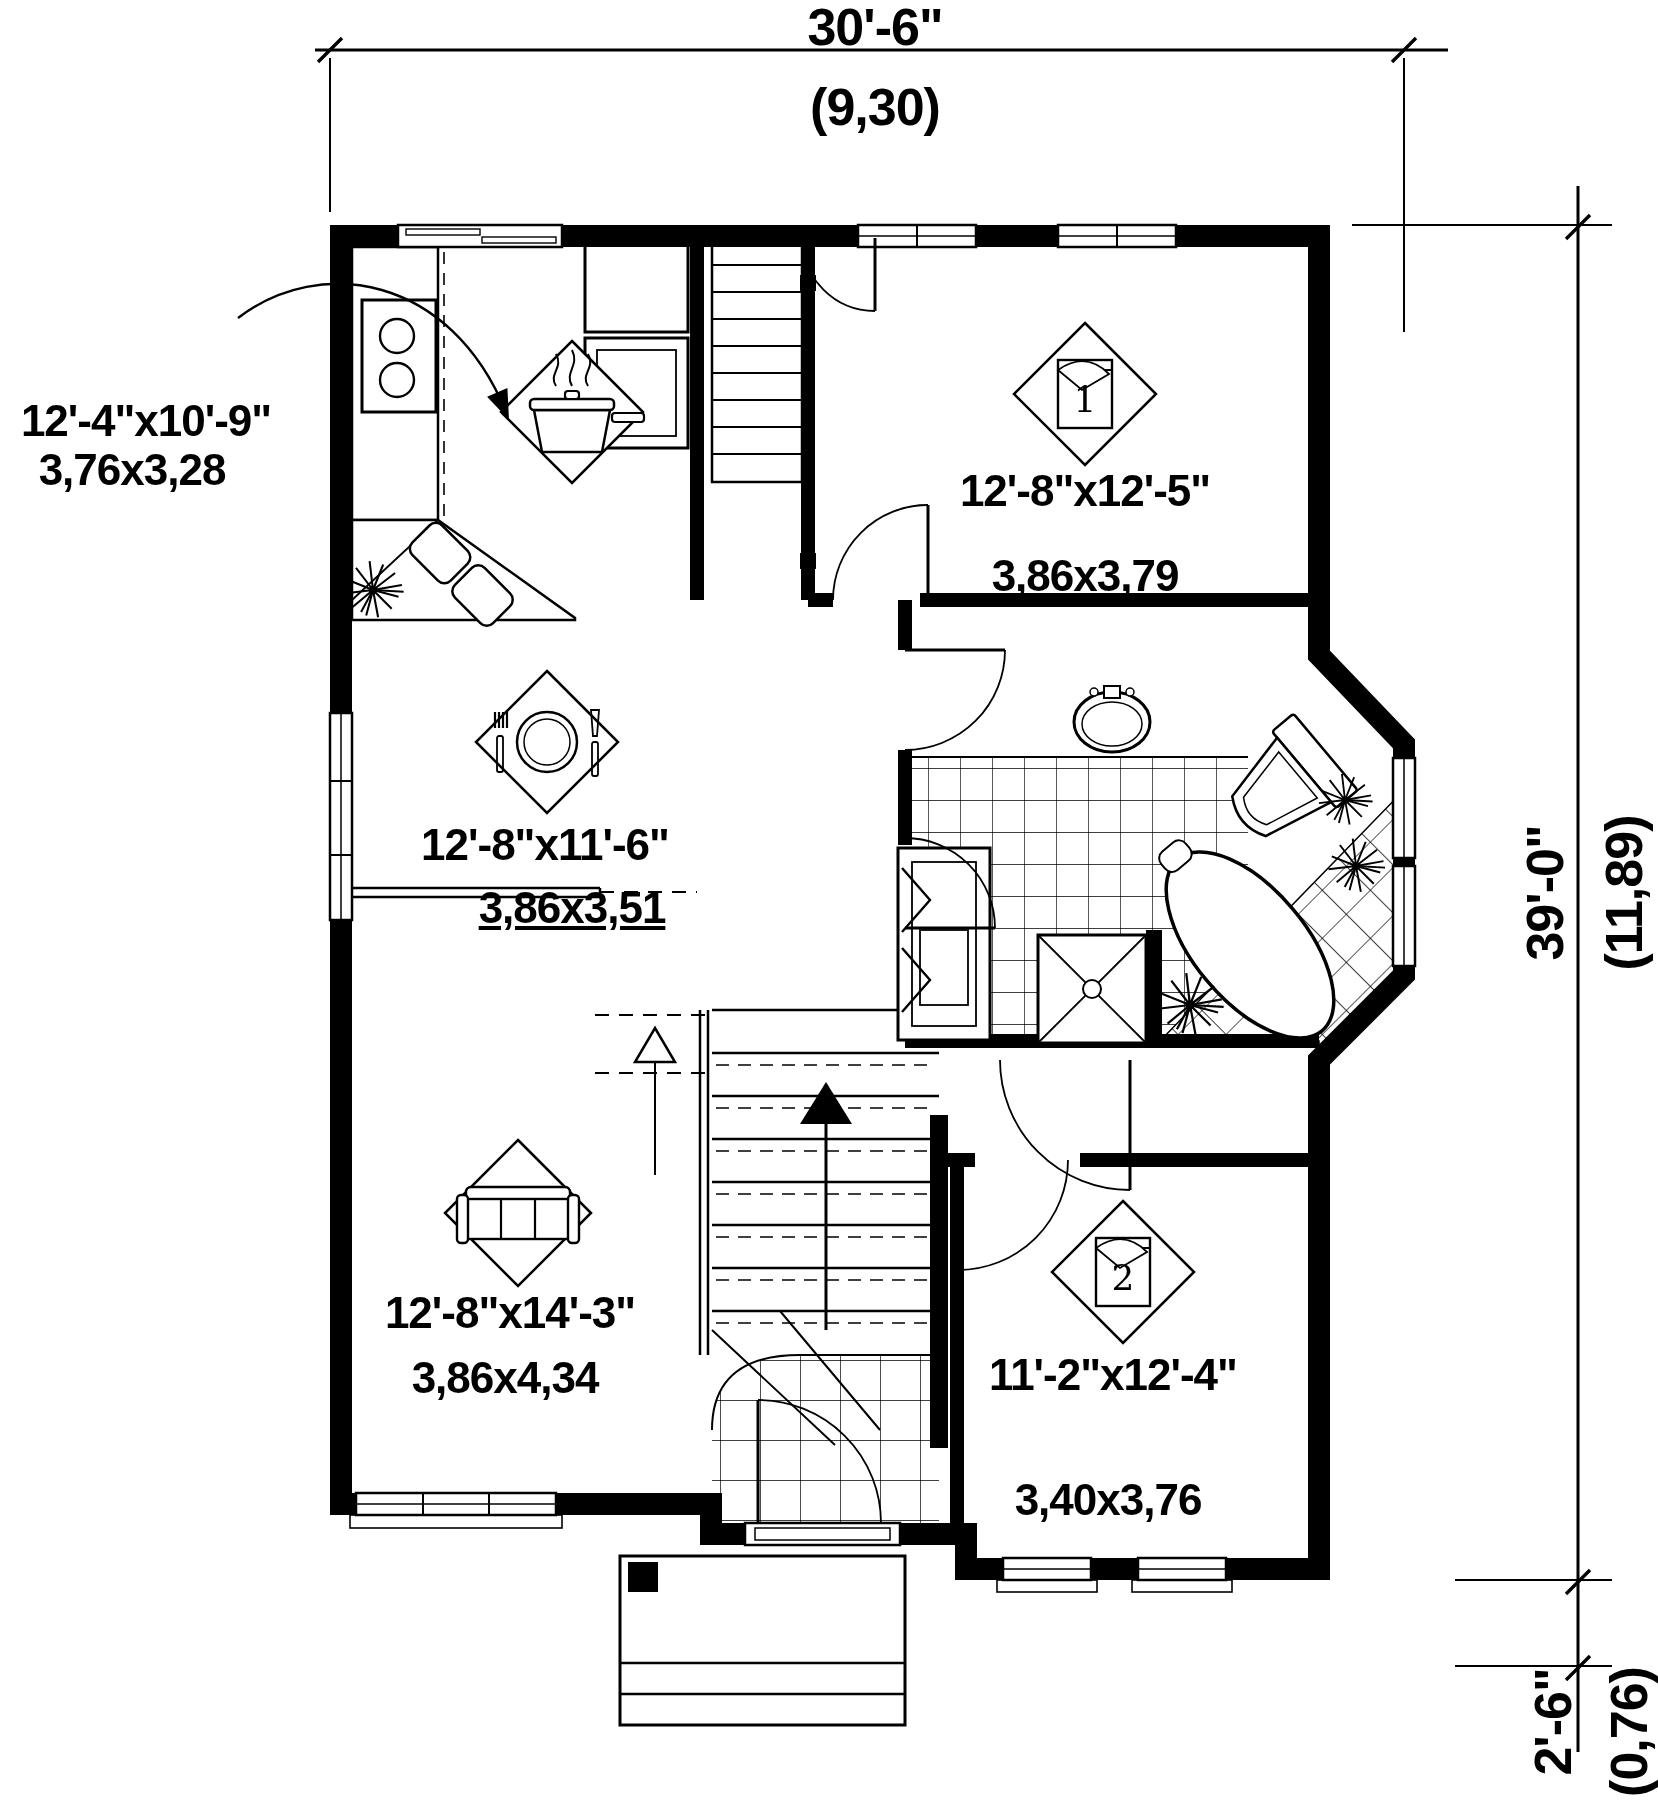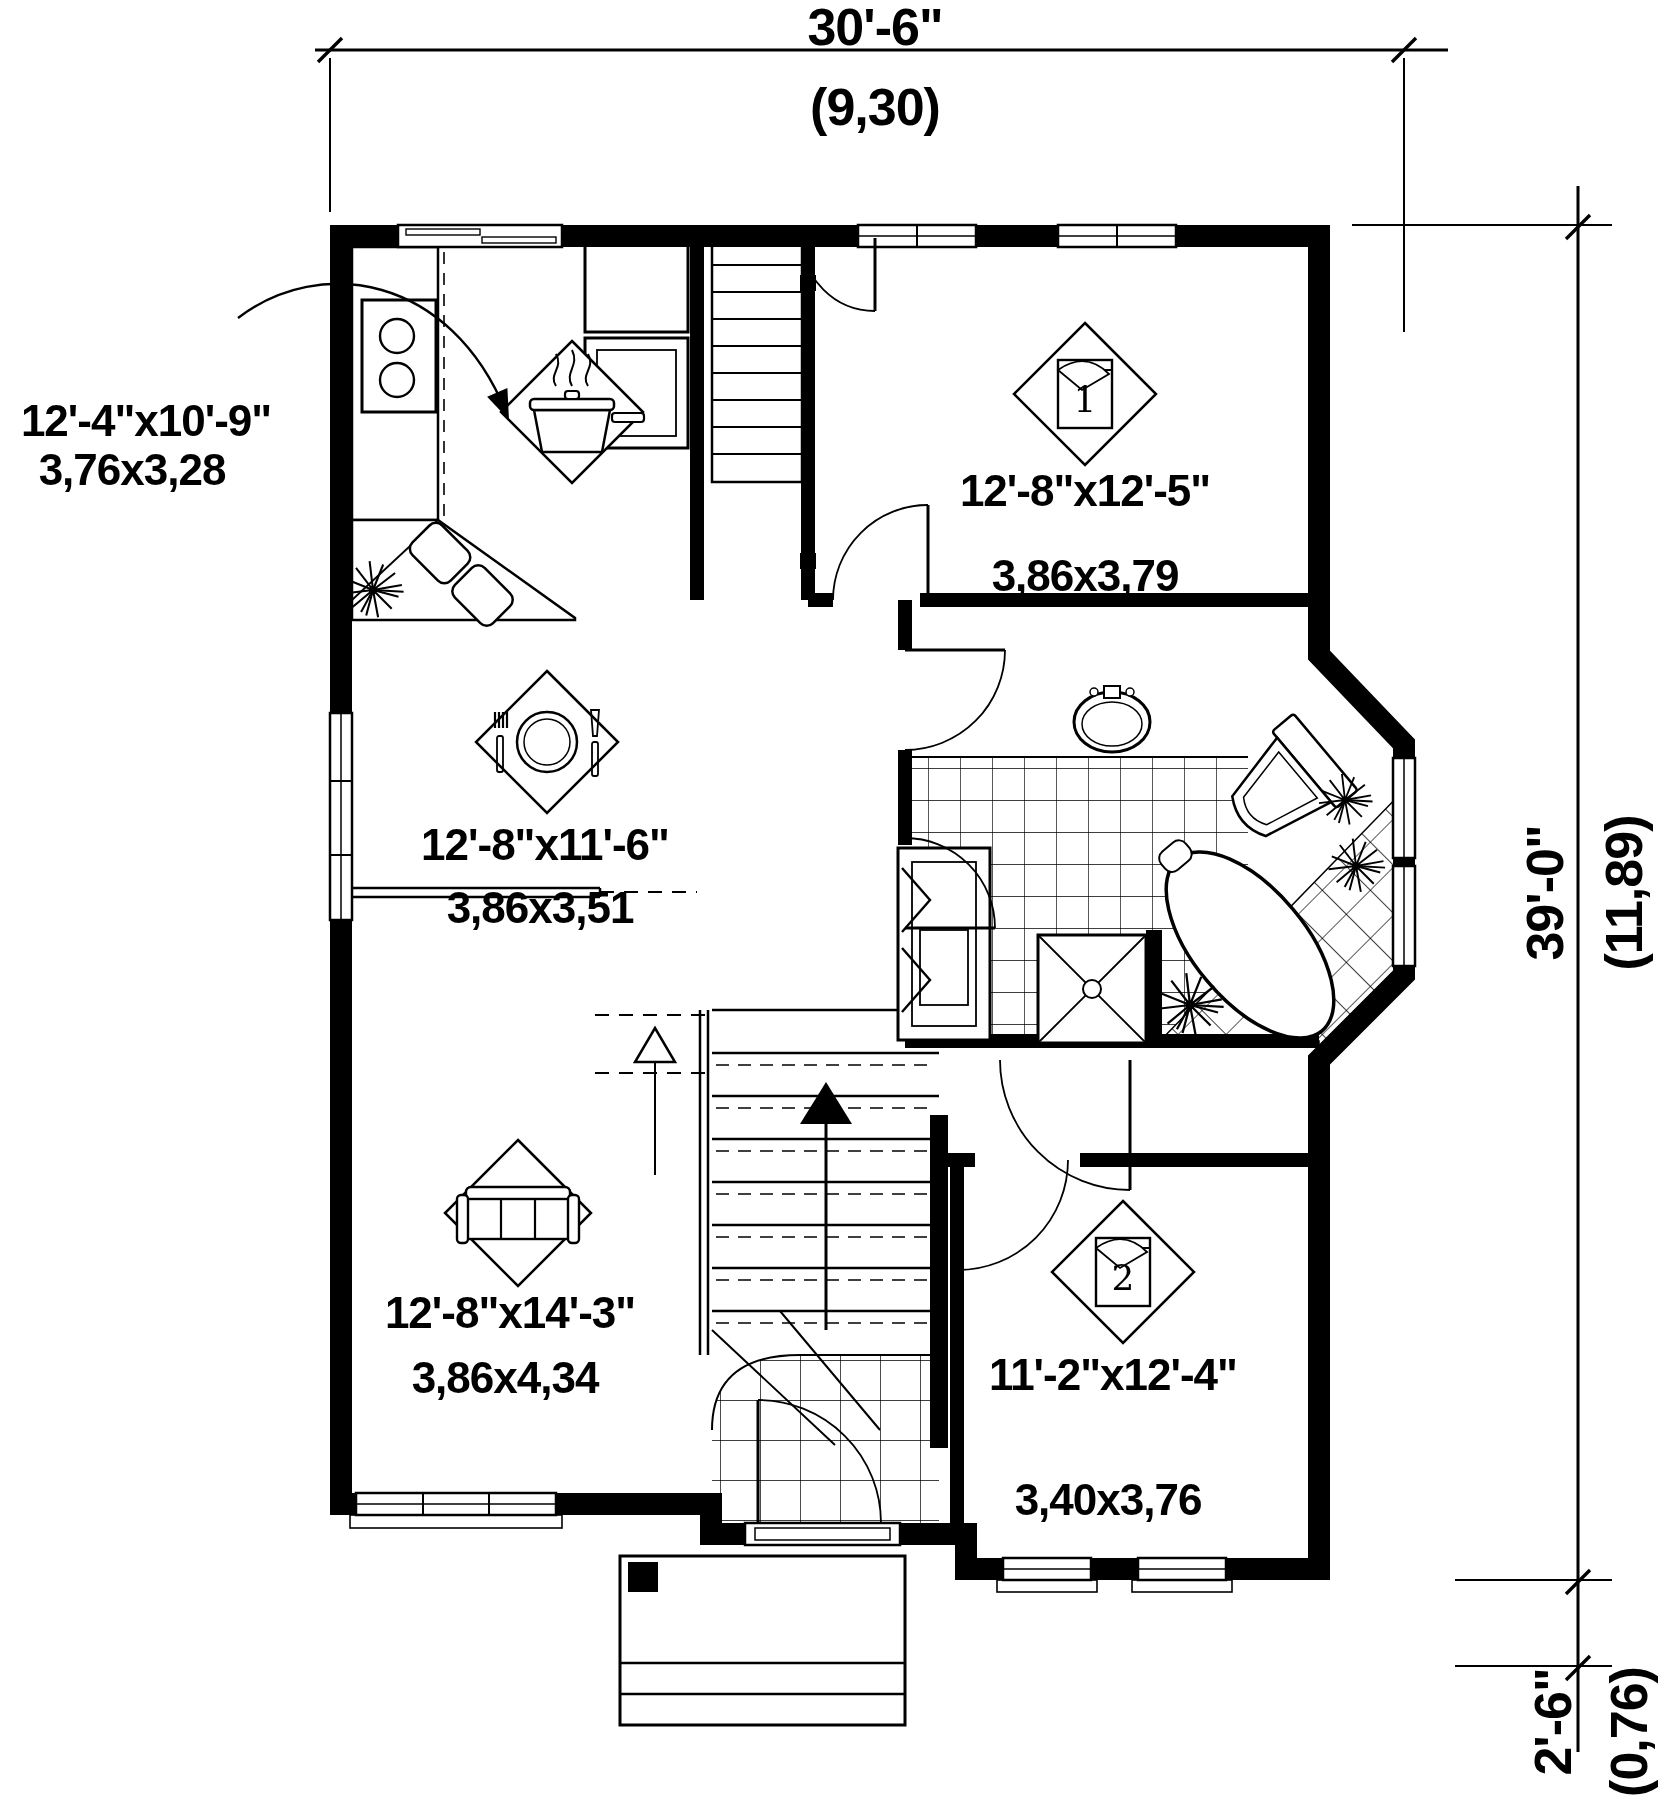--- a/index.html
+++ b/index.html
@@ -343,21 +343,21 @@
 <div class="lbl dim vert" style="left:1553px;top:1722px;">2'-6"</div>
 <div class="lbl dim vert" style="left:1629px;top:1732px;">(0,76)</div>
 
 <div class="lbl" style="left:146px;top:421px;">12'-4"x10'-9"</div>
 <div class="lbl" style="left:132px;top:470px;">3,76x3,28</div>
 
 <div class="lbl" style="left:1085px;top:491px;">12'-8"x12'-5"</div>
 <div class="lbl" style="left:1085px;top:556px;margin-top:20px;">3,86x3,79</div>
 
 <div class="lbl" style="left:545px;top:845px;">12'-8"x11'-6"</div>
-<div class="lbl" style="left:540px;top:908px;">3,86x3,51</div>
+<div class="lbl" style="left:572px;top:908px;text-decoration:underline;">3,86x3,51</div>
 
 <div class="lbl" style="left:510px;top:1313px;">12'-8"x14'-3"</div>
 <div class="lbl" style="left:505px;top:1378px;text-align:right;">3,86x4,34</div>
 
 <div class="lbl" style="left:1113px;top:1375px;">11'-2"x12'-4"</div>
 <div class="lbl" style="left:1108px;top:1500px;">3,40x3,76</div>
 
 <div class="bednum" style="left:1085px;top:400px;">1</div>
 <div class="bednum" style="left:1123px;top:1278px;">2</div>
 

